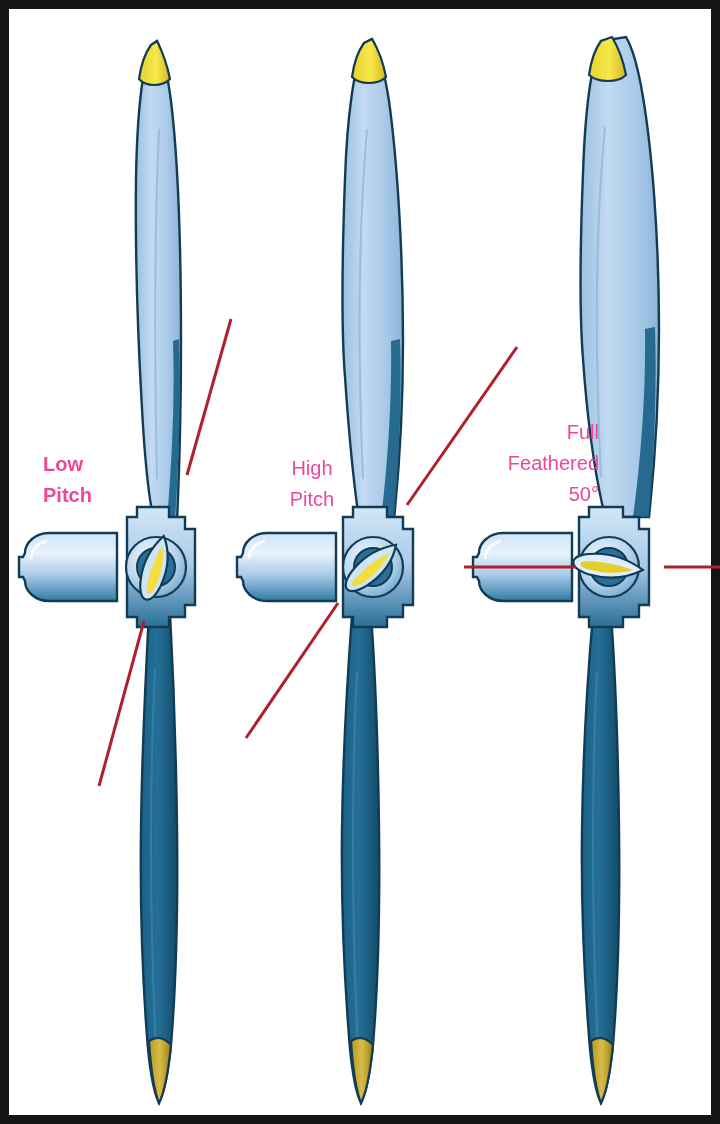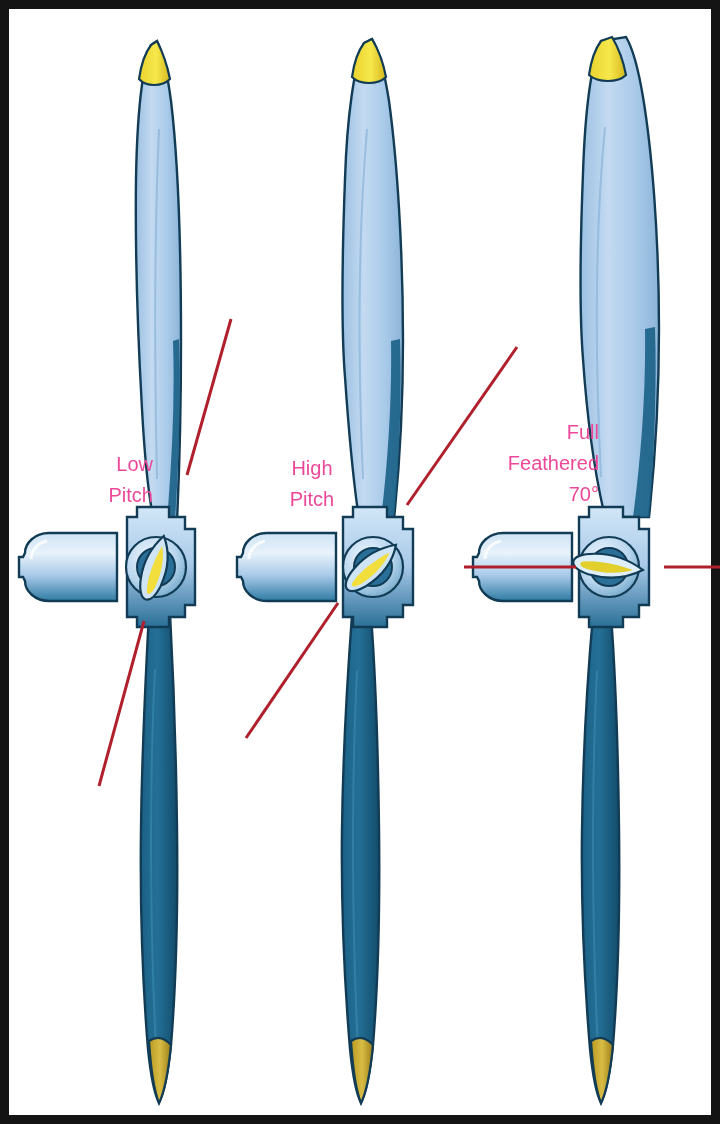--- a/index.html
+++ b/index.html
@@ -30,21 +30,21 @@
   }
   .label {
     position: absolute;
     color: #ec4899;
     font-size: 20px;
     line-height: 31px;
     font-family: "Liberation Sans", sans-serif;
     white-space: pre;
     letter-spacing: 0px;
   }
-  #label-low   { left: 34px;  top: 440px; width: 110px; text-align: right; }
+  #label-low   { left: 34px;  top: 440px; width: 110px; text-align: left; font-weight: bold; }
   #label-high  { left: 248px; top: 444px; width: 110px; text-align: center; }
   #label-full  { left: 430px; top: 408px; width: 160px; text-align: right; }
 </style>
 </head>
 <body>
 
 <div id="figure">
 
   <svg id="canvas" viewBox="0 0 720 1124" xmlns="http://www.w3.org/2000/svg">
     <defs>
@@ -284,15 +284,15 @@
         <line x1="455" y1="558" x2="567" y2="558" stroke="#b0202c" stroke-width="3"></line>
         <line x1="655" y1="558" x2="720" y2="558" stroke="#b0202c" stroke-width="3"></line>
       </g>
     </g>
   </svg>
 
   <div class="label" id="label-low"><span>Low</span><br><span>Pitch</span></div>
 
   <div class="label" id="label-high"><span>High</span><br><span>Pitch</span></div>
 
-  <div class="label" id="label-full"><span>Full</span><br><span>Feathered</span><br><span>70°</span></div>
+  <div class="label" id="label-full"><span>Full</span><br><span>Feathered</span><br><span>50°</span></div>
 
 </div>
 
 </body></html>

